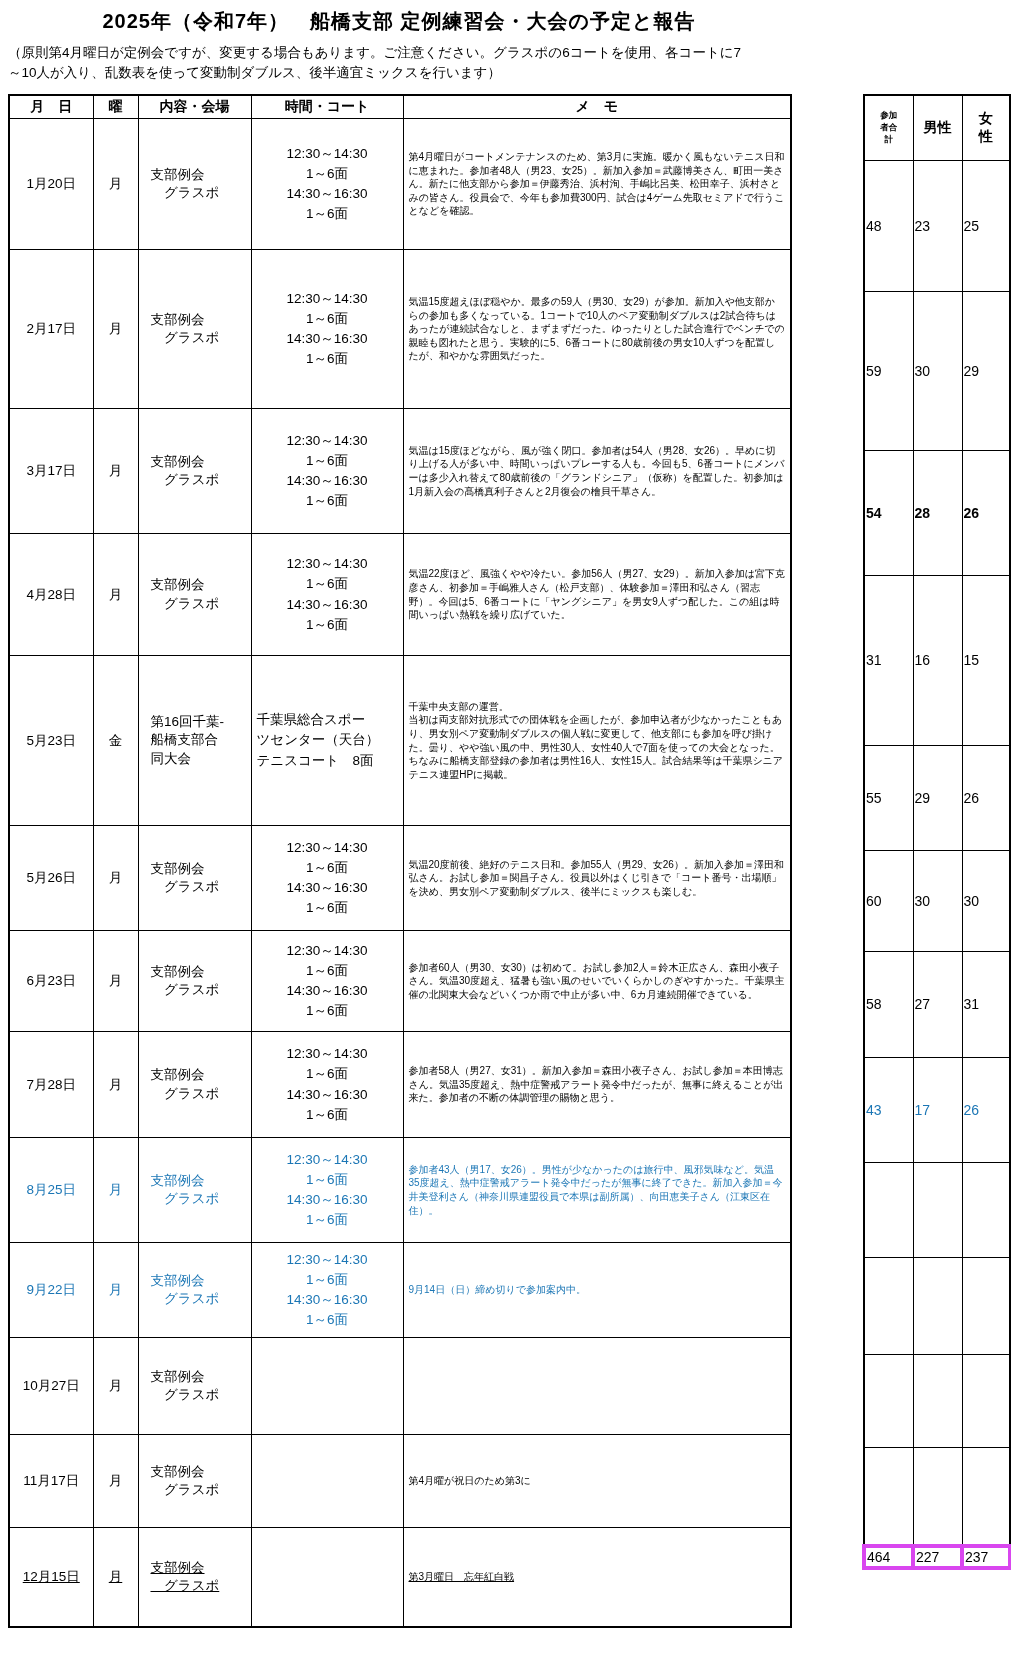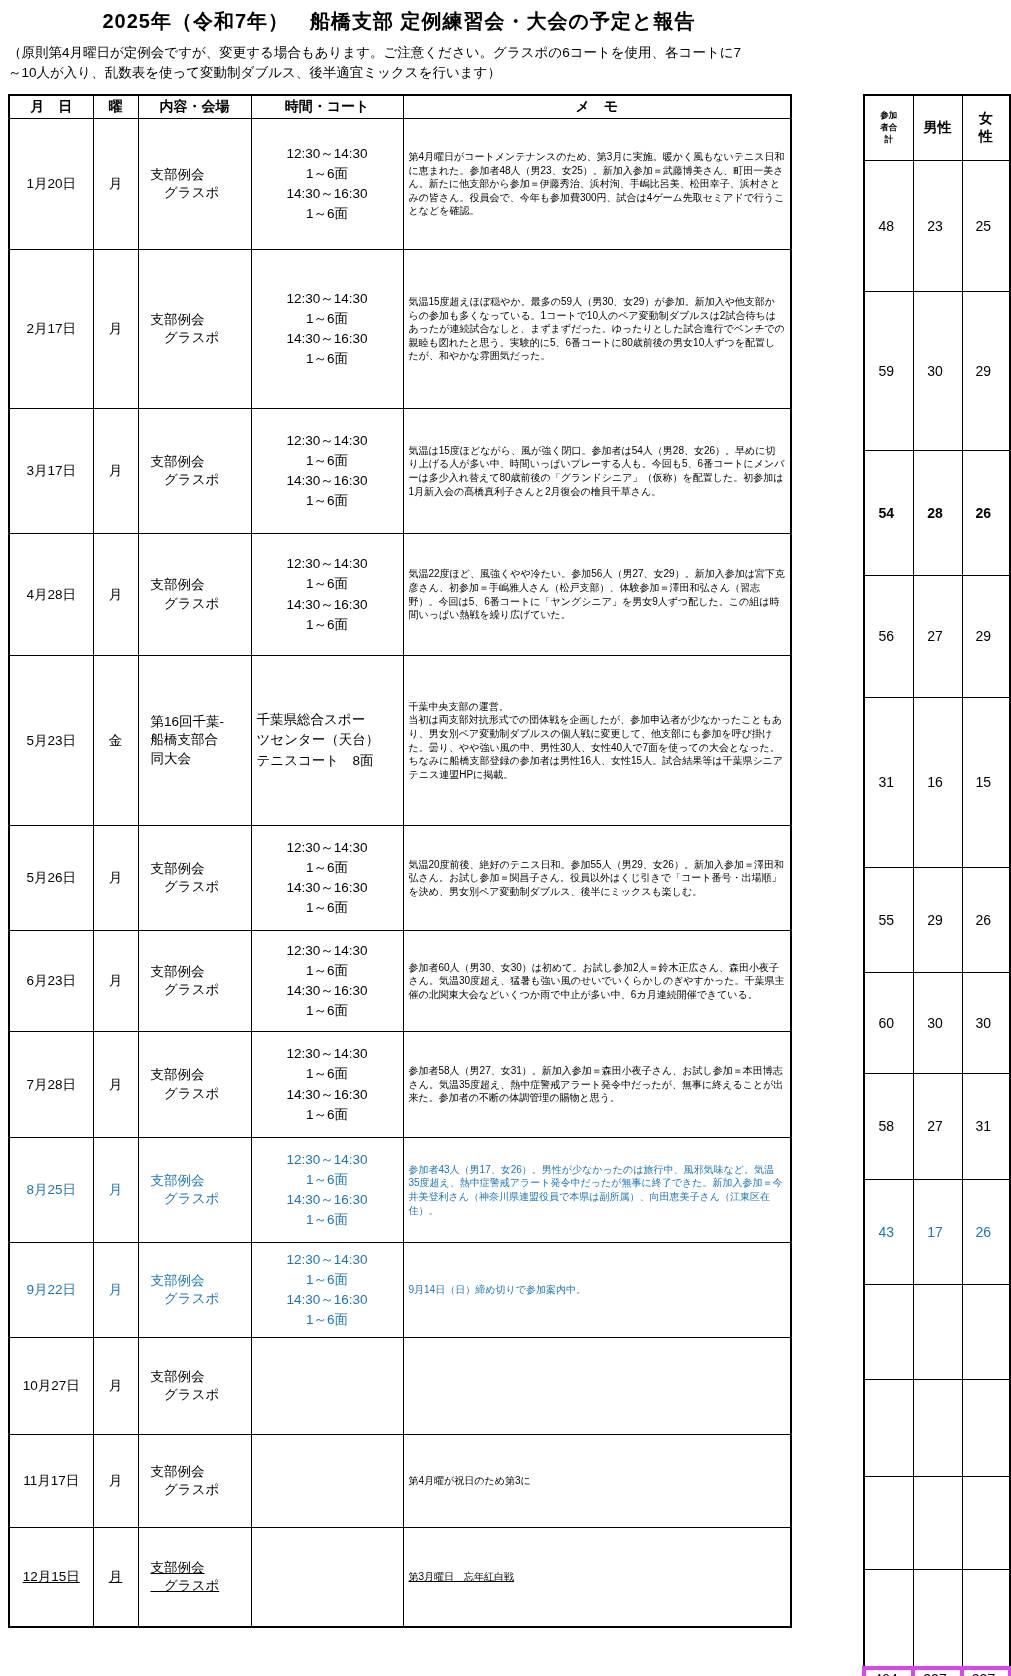--- a/index.html
+++ b/index.html
@@ -24,21 +24,21 @@
   .stats-table { width: 148px; margin-left: 70px; border: 2px solid #000; }
   th, td { border: 1px solid #000; overflow: hidden; }
   thead th { font-weight: bold; font-size: 14px; height: 24px; padding: 1px 10px; text-align: center; }
   th.small-hdr { font-size: 8.5px; letter-spacing: 0; padding: 14px; }
   td.date  { text-align: center; font-size: 13.5px; }
   td.day   { text-align: center; font-size: 13.5px; }
   td.event { font-size: 13.5px; padding-left: 12px; white-space: pre-line; line-height: 1.35; vertical-align: middle; }
   td.time  { font-size: 13.5px; text-align: center; white-space: pre-line; line-height: 1.5; vertical-align: middle; }
   td.time.left { text-align: left; padding-left: 5px; }
   td.memo  { font-size: 10px; padding: 16px 5px; white-space: pre-line; line-height: 1.36; vertical-align: middle; }
-  td.num   { text-align: center; font-size: 14px; padding-right: 6px; vertical-align: middle; }
+  td.num   { text-align: left; font-size: 14px; padding-right: 6px; vertical-align: middle; }
   tr.hl td { color: var(--accent, #1b76b5); }
   tr.total-row td { border: 4px solid #d946ef; height: 22px; font-size: 14px; }
 </style>
 </head>
 <body>
 
 <div class="page">
   <div class="title">2025年（令和7年）　船橋支部 定例練習会・大会の予定と報告</div>
   <div class="intro">（原則第4月曜日が定例会ですが、変更する場合もあります。ご注意ください。グラスポの6コートを使用、各コートに7～10人が入り、乱数表を使って変動制ダブルス、後半適宜ミックスを行います）</div>
   <div class="tables">
@@ -219,25 +219,20 @@
           <tr style="height: 159px;">
             <td class="num">59</td>
             <td class="num">30</td>
             <td class="num">29</td>
           </tr>
           <tr style="height: 125px; font-weight: bold;">
             <td class="num">54</td>
             <td class="num">28</td>
             <td class="num">26</td>
           </tr>
-          <tr style="height: 122px;">
-            <td class="num">56</td>
-            <td class="num">27</td>
-            <td class="num">29</td>
-          </tr>
           <tr style="height: 170px;">
             <td class="num">31</td>
             <td class="num">16</td>
             <td class="num">15</td>
           </tr>
           <tr style="height: 105px;">
             <td class="num">55</td>
             <td class="num">29</td>
             <td class="num">26</td>
           </tr>

